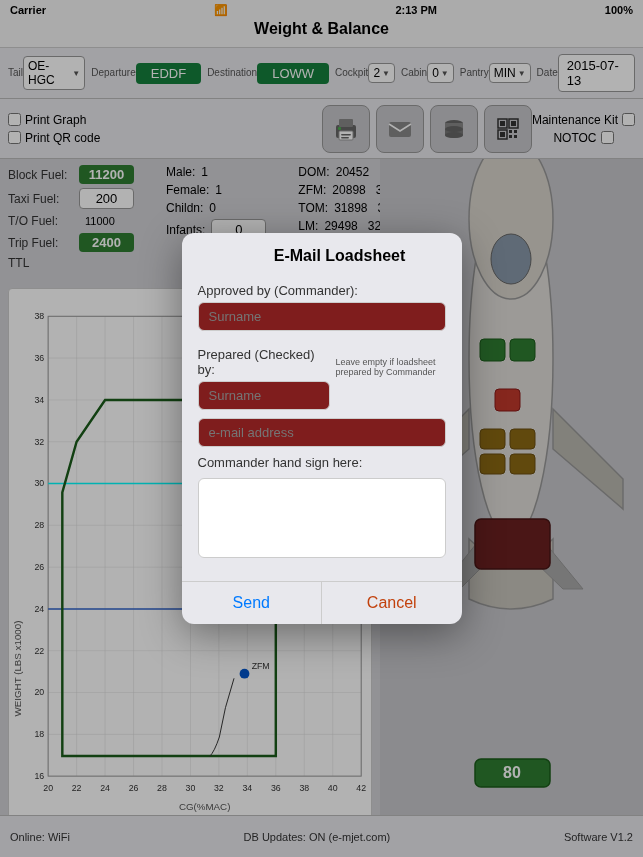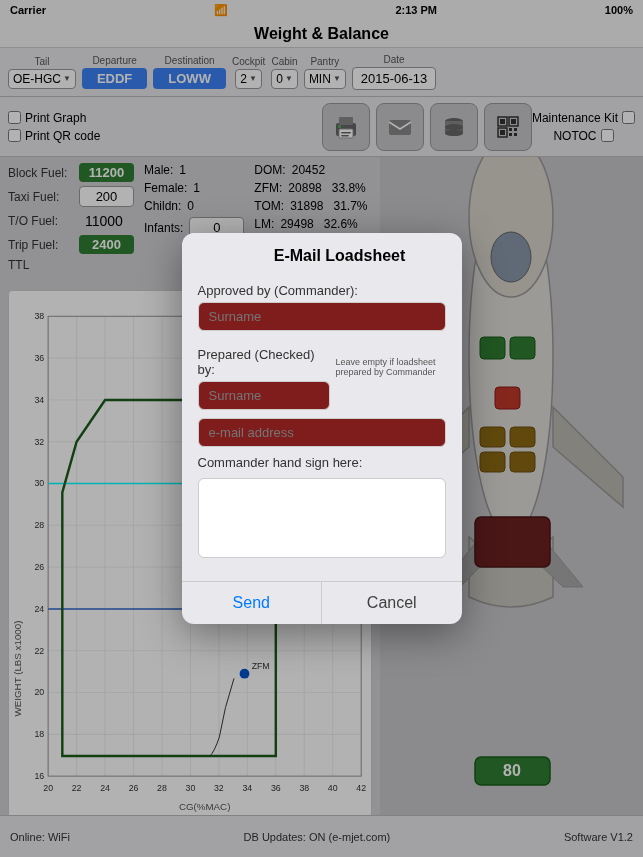--- a/index.html
+++ b/index.html
@@ -23,40 +23,39 @@
       padding: 0 10px;
       font-size: 11px;
       font-weight: 600;
     }
 
     
     .title-bar {
       background: #f5f5f5;
       height: 28px;
       display: flex;
-      align-items: center;
       justify-content: center;
       border-bottom: 1px solid #ccc;
       font-size: 16px;
       font-weight: 600;
     }
 
     
     .header-row {
       background: #e8e8ed;
       padding: 6px 8px;
       display: flex;
       align-items: center;
       gap: 6px;
       border-bottom: 1px solid #bbb;
     }
 
     .field-group {
       display: flex;
-      flex-direction: column;
+      flex-direction: row;
       align-items: center;
     }
 
     .field-label {
       font-size: 10px;
       color: #555;
       margin-bottom: 2px;
     }
 
     .field-select {
@@ -64,26 +63,26 @@
       border: 1px solid #999;
       border-radius: 4px;
       padding: 2px 4px;
       font-size: 12px;
       display: flex;
       align-items: center;
       gap: 2px;
     }
 
     .field-green {
-      background: #3b82f6;
+      background: #15803d;
       color: white;
       border-radius: 4px;
       padding: 3px 15px;
       font-size: 13px;
-      font-weight: bold;
+      font-weight: normal;
     }
 
     .field-white {
       background: white;
       border: 1px solid #999;
       border-radius: 4px;
       padding: 3px 8px;
       font-size: 13px;
     }
 
@@ -190,21 +189,21 @@
       background: white;
       border: 1px solid #999;
       border-radius: 4px;
       padding: 2px 6px;
       font-size: 13px;
       min-width: 55px;
       text-align: center;
     }
 
     .fuel-value-plain {
-      font-size: 14px;
+      font-size: 11px;
       padding: 2px 6px;
       min-width: 55px;
     }
 
     .pax-block {
       display: flex;
       flex-direction: column;
       gap: 4px;
       margin-left: 10px;
     }
@@ -345,21 +344,21 @@
       background: none;
       border: none;
     }
 
     .modal-btn-send {
       color: #007aff;
       border-right: 1px solid #ccc;
     }
 
     .modal-btn-cancel {
-      color: #404040;
+      color: #c2410c;
     }
   </style>
 </head>
 <body>
 
 <div class="status-bar">
   <span>Carrier</span>
   <span>📶</span>
   <span>2:13 PM</span>
   <span>100%</span>
@@ -408,21 +407,21 @@
   <div class="field-group">
     <div class="field-label">Pantry</div>
     <div class="field-select">
       <span>MIN</span>
       <span class="dropdown-arrow">▼</span>
     </div>
   </div>
 
   <div class="field-group">
     <div class="field-label">Date</div>
-    <div class="field-white">2015-06-13</div>
+    <div class="field-white">2015-07-13</div>
   </div>
 </div>
 
 <div class="toolbar-row" style="height:60px;">
   <div class="checkboxes">
     <div class="checkbox-item">
       <input type="checkbox" style="">
       <span>Print Graph</span>
     </div>
     <div class="checkbox-item">
@@ -482,21 +481,21 @@
       <span>NOTOC</span>
       <input type="checkbox" style="">
     </div>
   </div>
 </div>
 
 <div class="main-area" style="display:flex; height: 671px;">
 
   <div class="left-panel">
 
-    <div style="display:flex; gap:0; margin-bottom:14px;">
+    <div style="display:flex; gap:22px; margin-bottom:14px;">
 
       <div class="fuel-block">
         <div class="fuel-item">
           <span class="fuel-label">Block Fuel:</span>
           <span class="fuel-value-green">11200</span>
         </div>
         <div class="fuel-item">
           <span class="fuel-label">Taxi Fuel:</span>
           <span class="fuel-value-white">200</span>
         </div>

